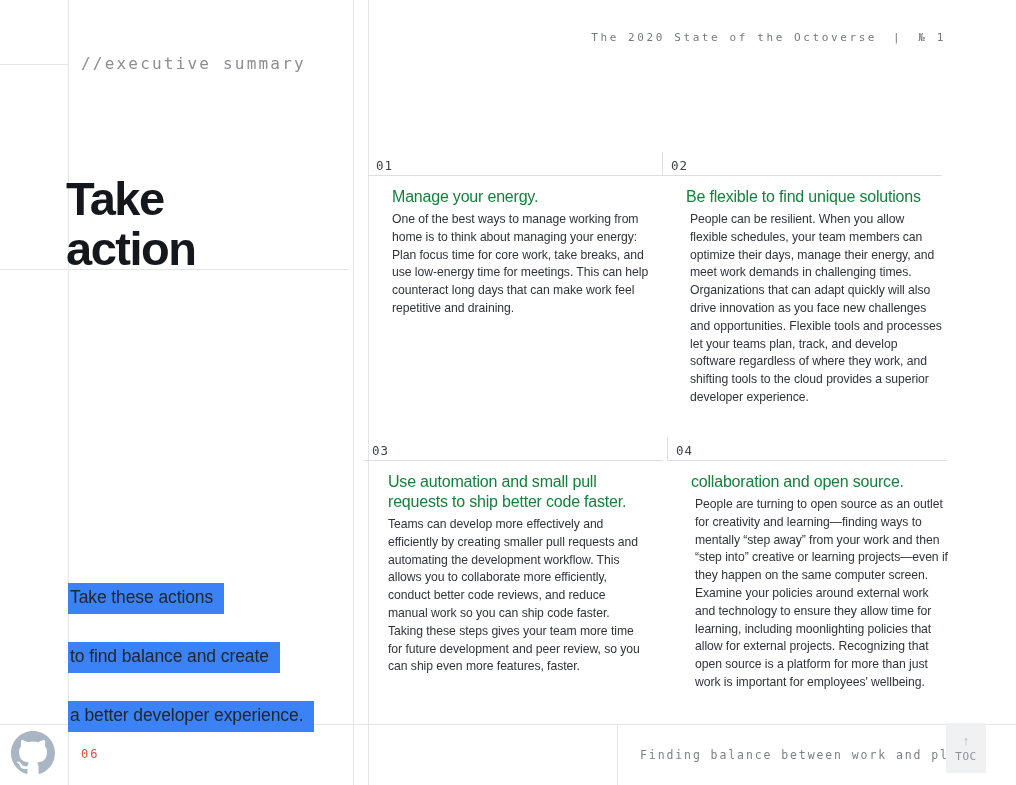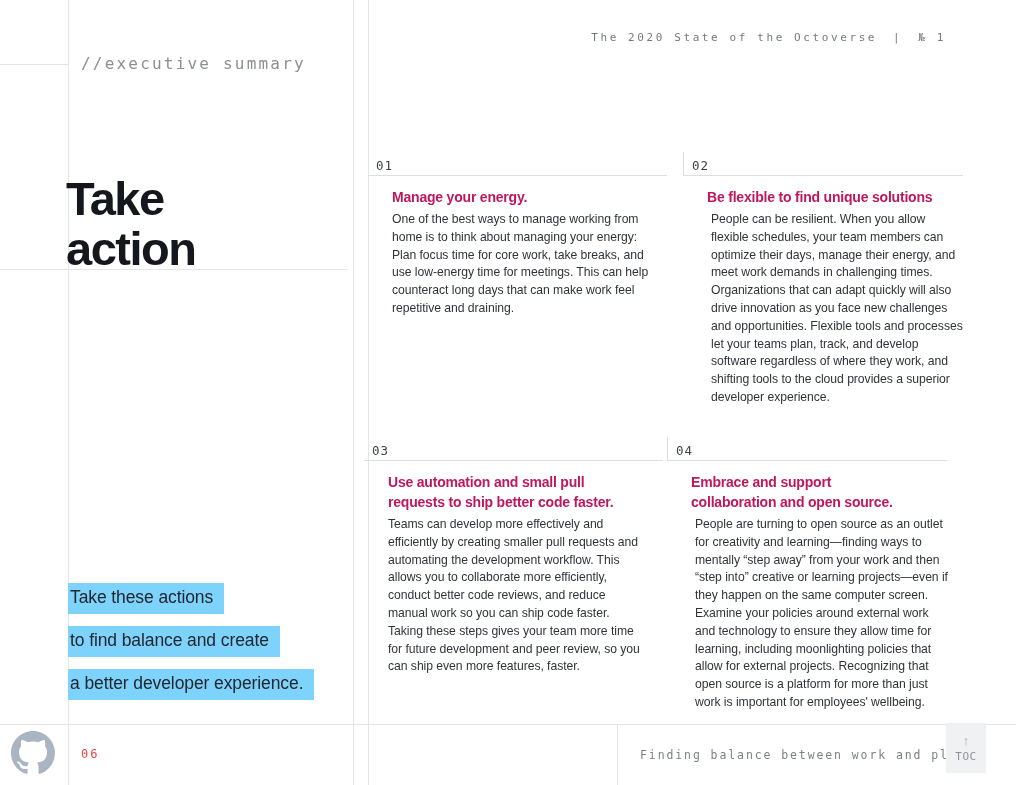--- a/index.html
+++ b/index.html
@@ -23,37 +23,37 @@
   }
 
   .big-title {
     position:absolute; left:66px; top:174px; color:#14171b;
     font-size:47px; line-height:50px; font-weight:900; letter-spacing:-1.5px;
   }
   .big-title span { display:block; }
 
   .highlights { position:absolute; left:68px; top:583px; }
   .hl-line {
-    display:table; background:#7dd3fc; color:#22262e;
+    display:table; background:#3b82f6; color:#22262e;
     font-size:17.5px; font-weight:500; letter-spacing:-0.1px;
-    padding:4px 11px 6px 2px; margin-bottom:12px; white-space:nowrap;
+    padding:4px 11px 6px 2px; margin-bottom:28px; white-space:nowrap;
   }
 
   .action-cell { position:absolute; }
   .label-row {
     height:24px; border-bottom:1px solid #dcdee1; padding-left:8px;
     display:flex; align-items:center;
   }
   .cell-right .label-row { border-left:1px solid #dcdee1; }
   .action-number {
     font-size:12.5px; letter-spacing:1px; color:#3e4246; margin-top:3px;
   }
   .action-heading {
-    margin:11px 10px 4px 24px; font-size:14px; line-height:20px;
-    font-weight:bold; color:#be185d; letter-spacing:-0.2px;
+    margin:11px 10px 4px 24px; font-size:16px; line-height:20px;
+    font-weight:normal; color:#15803d; letter-spacing:-0.2px;
   }
   .action-heading span { display:block; }
   .action-body {
     margin:3px 0 0 24px; font-size:12.2px; line-height:17.8px;
     color:#30343a; letter-spacing:-0.05px;
   }
   .cell-left  .action-body { width:259px; }
   .cell-right .action-body { width:254px;margin-left:28px; }
 
   .footer-pagenum {
@@ -110,21 +110,21 @@
     <div class="label-row">
       <span class="action-number mono">01</span>
     </div>
     <h3 class="action-heading">
       <span>Manage your energy.</span>
       <span></span>
     </h3>
     <p class="action-body">One of the best ways to manage working from home is to think about managing your energy: Plan focus time for core work, take breaks, and use low-energy time for meetings. This can help counteract long days that can make work feel repetitive and draining.</p>
   </section>
 
-  <section class="action-cell cell-right" style="left:683px; top:152px; width:280px;">
+  <section class="action-cell cell-right" style="left:662px; top:152px; width:280px;">
     <div class="label-row">
       <span class="action-number mono">02</span>
     </div>
     <h3 class="action-heading">
       <span>Be flexible to find unique solutions</span>
     </h3>
     <p class="action-body">People can be resilient. When you allow flexible schedules, your team members can optimize their days, manage their energy, and meet work demands in challenging times. Organizations that can adapt quickly will also drive innovation as you face new challenges and opportunities. Flexible tools and processes let your teams plan, track, and develop software regardless of where they work, and shifting tools to the cloud provides a superior developer experience.</p>
   </section>
 
   <section class="action-cell cell-left" style="left:364px; top:437px; width:299px;">
@@ -136,21 +136,20 @@
       <span>requests to ship better code faster.</span>
     </h3>
     <p class="action-body">Teams can develop more effectively and efficiently by creating smaller pull requests and automating the development workflow. This allows you to collaborate more efficiently, conduct better code reviews, and reduce manual work so you can ship code faster. Taking these steps gives your team more time for future development and peer review, so you can ship even more features, faster.</p>
   </section>
 
   <section class="action-cell cell-right" style="left:667px; top:437px; width:280px;">
     <div class="label-row">
       <span class="action-number mono">04</span>
     </div>
     <h3 class="action-heading">
-      <span>Embrace and support</span>
       <span>collaboration and open source.</span>
     </h3>
     <p class="action-body">People are turning to open source as an outlet for creativity and learning—finding ways to mentally “step away” from your work and then “step into” creative or learning projects—even if they happen on the same computer screen. Examine your policies around external work and technology to ensure they allow time for learning, including moonlighting policies that allow for external projects. Recognizing that open source is a platform for more than just work is important for employees' wellbeing.</p>
   </section>
 
   <svg class="gh-logo" width="44" height="44" viewBox="0 0 16 16" aria-hidden="true">
     <path fill="#a9b5c3" fill-rule="evenodd" d="M8 0C3.58 0 0 3.58 0 8c0 3.54 2.29 6.53 5.47 7.59.4.07.55-.17.55-.38 0-.19-.01-.82-.01-1.49-2.01.37-2.53-.49-2.69-.94-.09-.23-.48-.94-.82-1.13-.28-.15-.68-.52-.01-.53.63-.01 1.08.58 1.23.82.72 1.21 1.87.87 2.33.66.07-.52.28-.87.51-1.07-1.78-.2-3.64-.89-3.64-3.95 0-.87.31-1.59.82-2.15-.08-.2-.36-1.02.08-2.12 0 0 .67-.21 2.2.82.64-.18 1.32-.27 2-.27.68 0 1.36.09 2 .27 1.53-1.04 2.2-.82 2.2-.82.44 1.1.16 1.92.08 2.12.51.56.82 1.27.82 2.15 0 3.07-1.87 3.75-3.65 3.95.29.25.54.73.54 1.48 0 1.07-.01 1.93-.01 2.2 0 .21.15.46.55.38A8.012 8.012 0 0 0 16 8c0-4.42-3.58-8-8-8z"></path>
   </svg>
 
   <div class="footer-pagenum mono">06</div>

